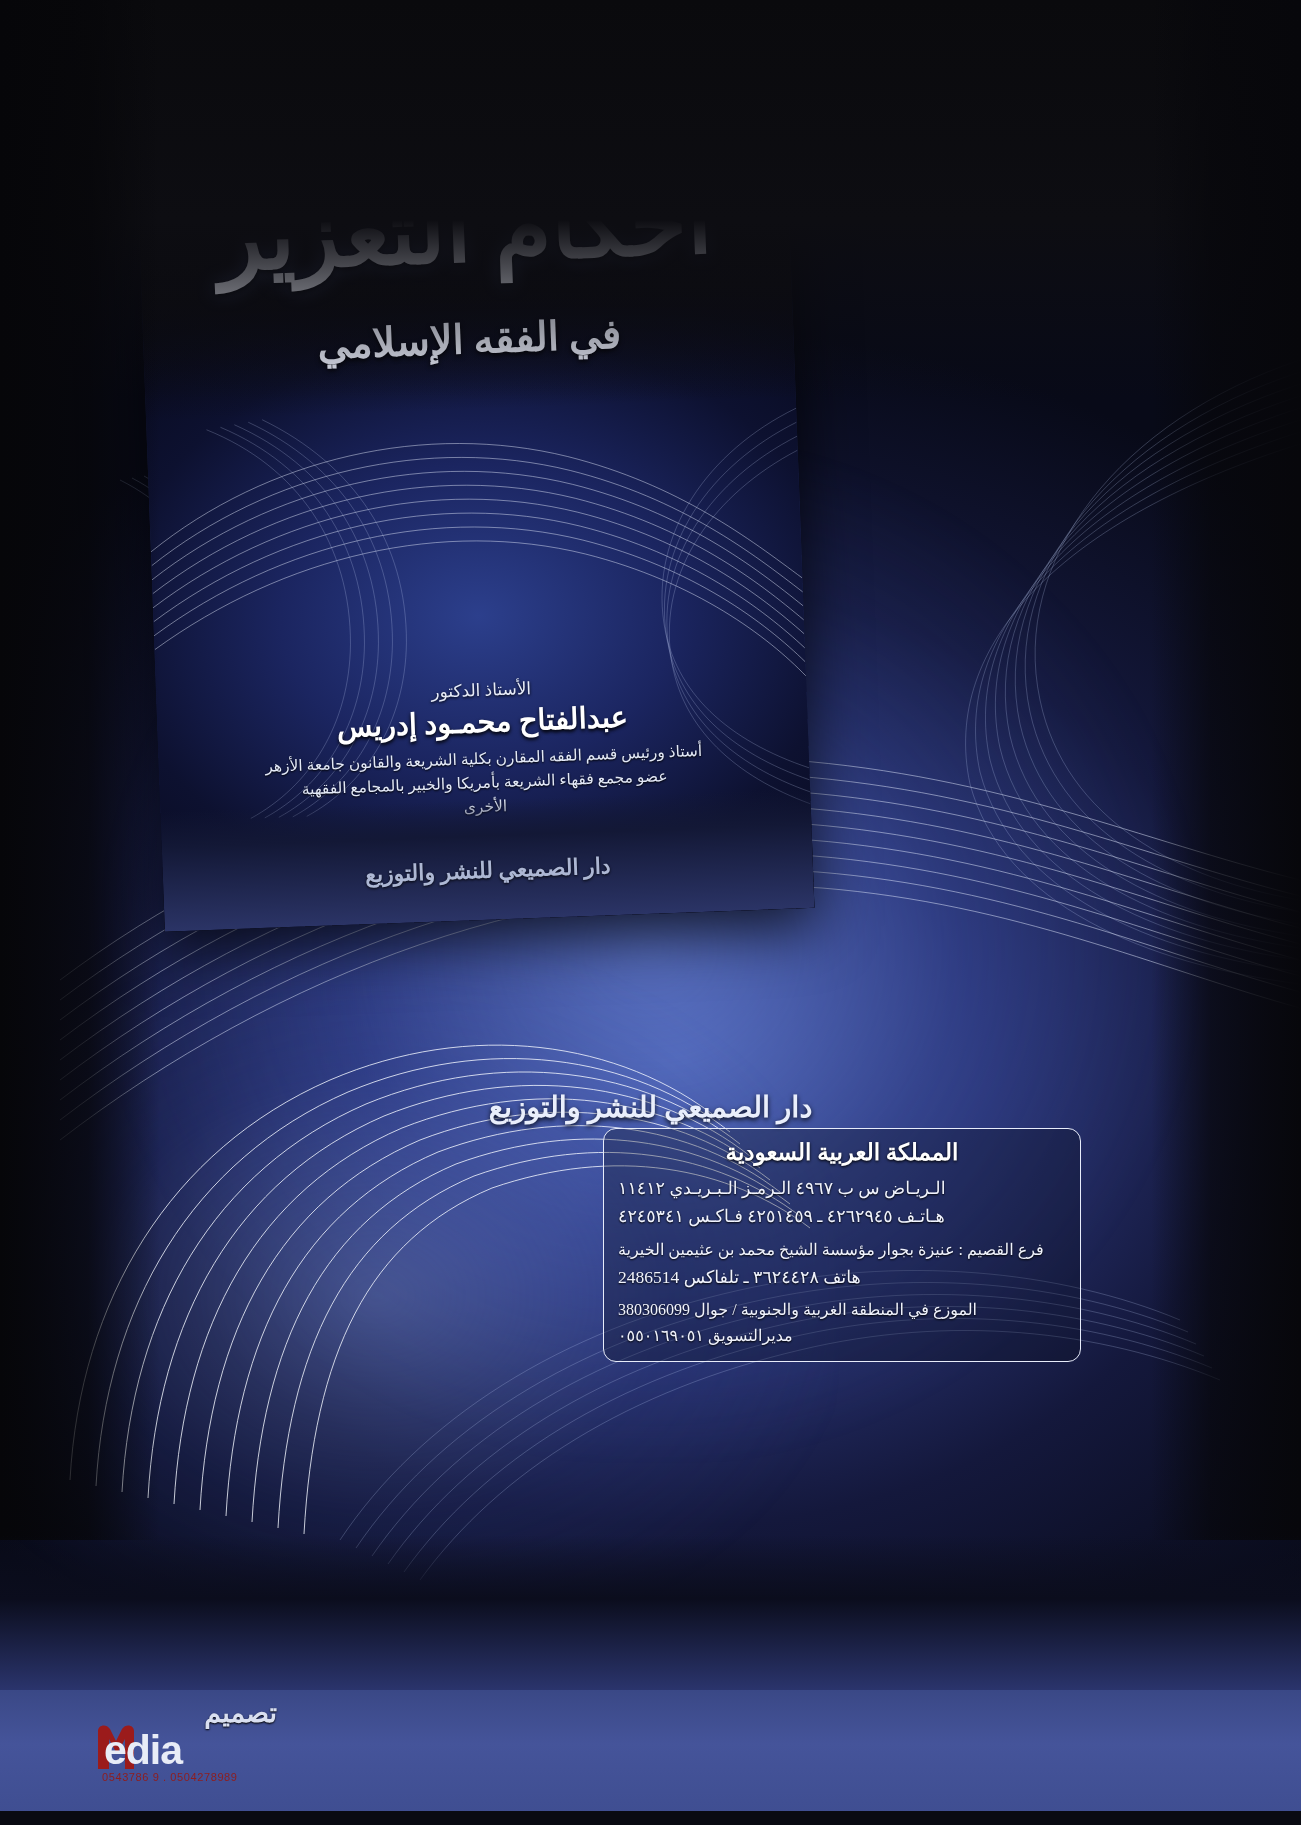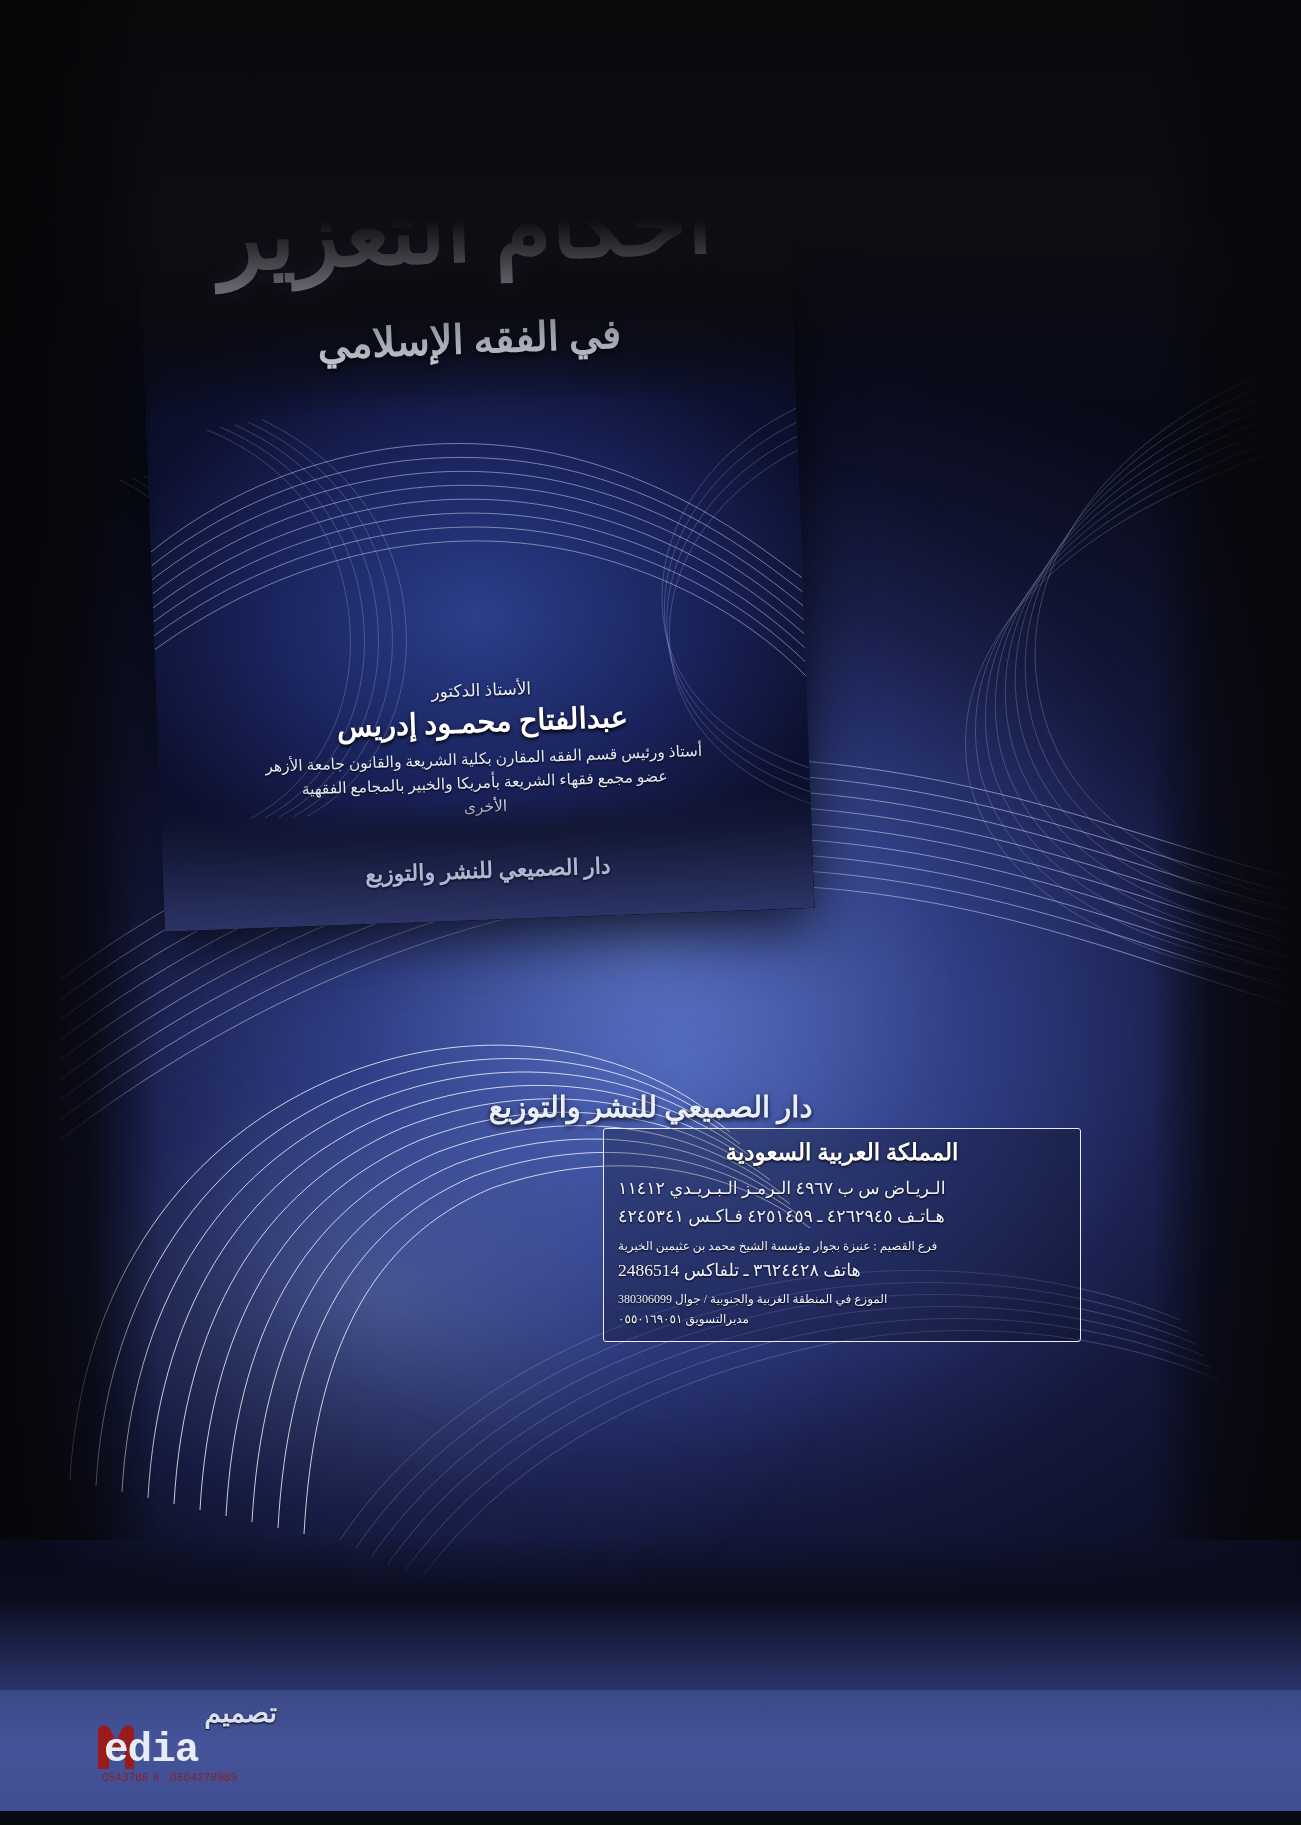--- a/index.html
+++ b/index.html
@@ -226,21 +226,21 @@
     font-weight: bold;
     letter-spacing: 0.5px;
     text-shadow: 0 2px 5px rgba(0,0,0,0.85);
   }
   #info-box {
     position: absolute;
     left: 603px;
     top: 1128px;
     width: 478px;
     border: 1.6px solid #e7ecfa;
-    border-radius: 3px;
+    border-radius: 13px;
     padding: 10px 14px 12px 14px;
     box-sizing: border-box;
     background: rgba(10,12,28,0.30);
   }
   #info-box .kingdom {
     text-align: center;
     color: #ffffff;
     font-size: 23px;
     font-weight: bold;
     margin-bottom: 8px;
@@ -254,21 +254,21 @@
     white-space: nowrap;
     text-shadow: 0 1px 2px #000;
   }
   #info-box .row.spread {
     letter-spacing: 1.2px;
   }
   #info-box .sep {
     height: 6px;
   }
   #info-box .small {
-    font-size: 12px;
+    font-size: 16px;
   }
 
   
   #designer {
     position: absolute;
     left: 88px;
     bottom: 36px;
     width: 210px;
     height: 92px;
   }
@@ -281,21 +281,21 @@
     font-weight: bold;
     text-shadow: 0 1px 2px #000;
   }
   #designer .media-word {
     position: absolute;
     left: 16px;
     top: 30px;
     color: #e8ecf7;
     font-size: 41px;
     font-weight: bold;
-    font-family: Liberation Mono, monospace;
+    font-family: Liberation Sans, sans-serif;
     letter-spacing: -1px;
     direction: ltr;
   }
   #designer .m-mark {
     position: absolute;
     left: 6px;
     top: 24px;
     width: 44px;
     height: 50px;
   }

